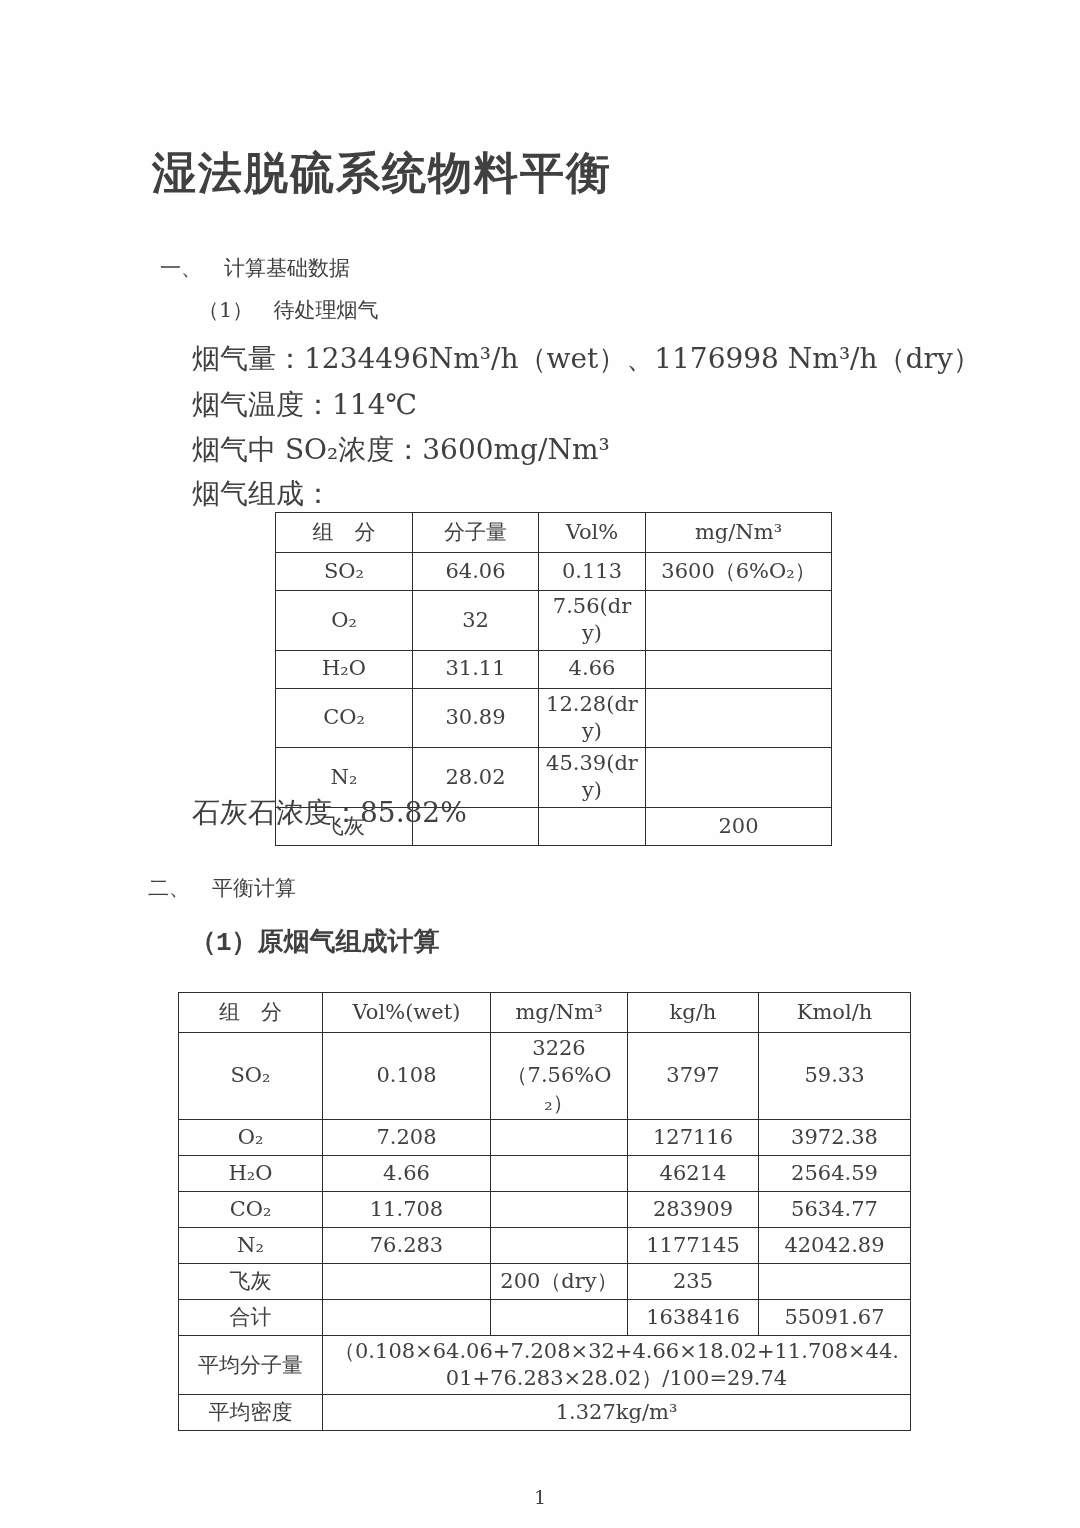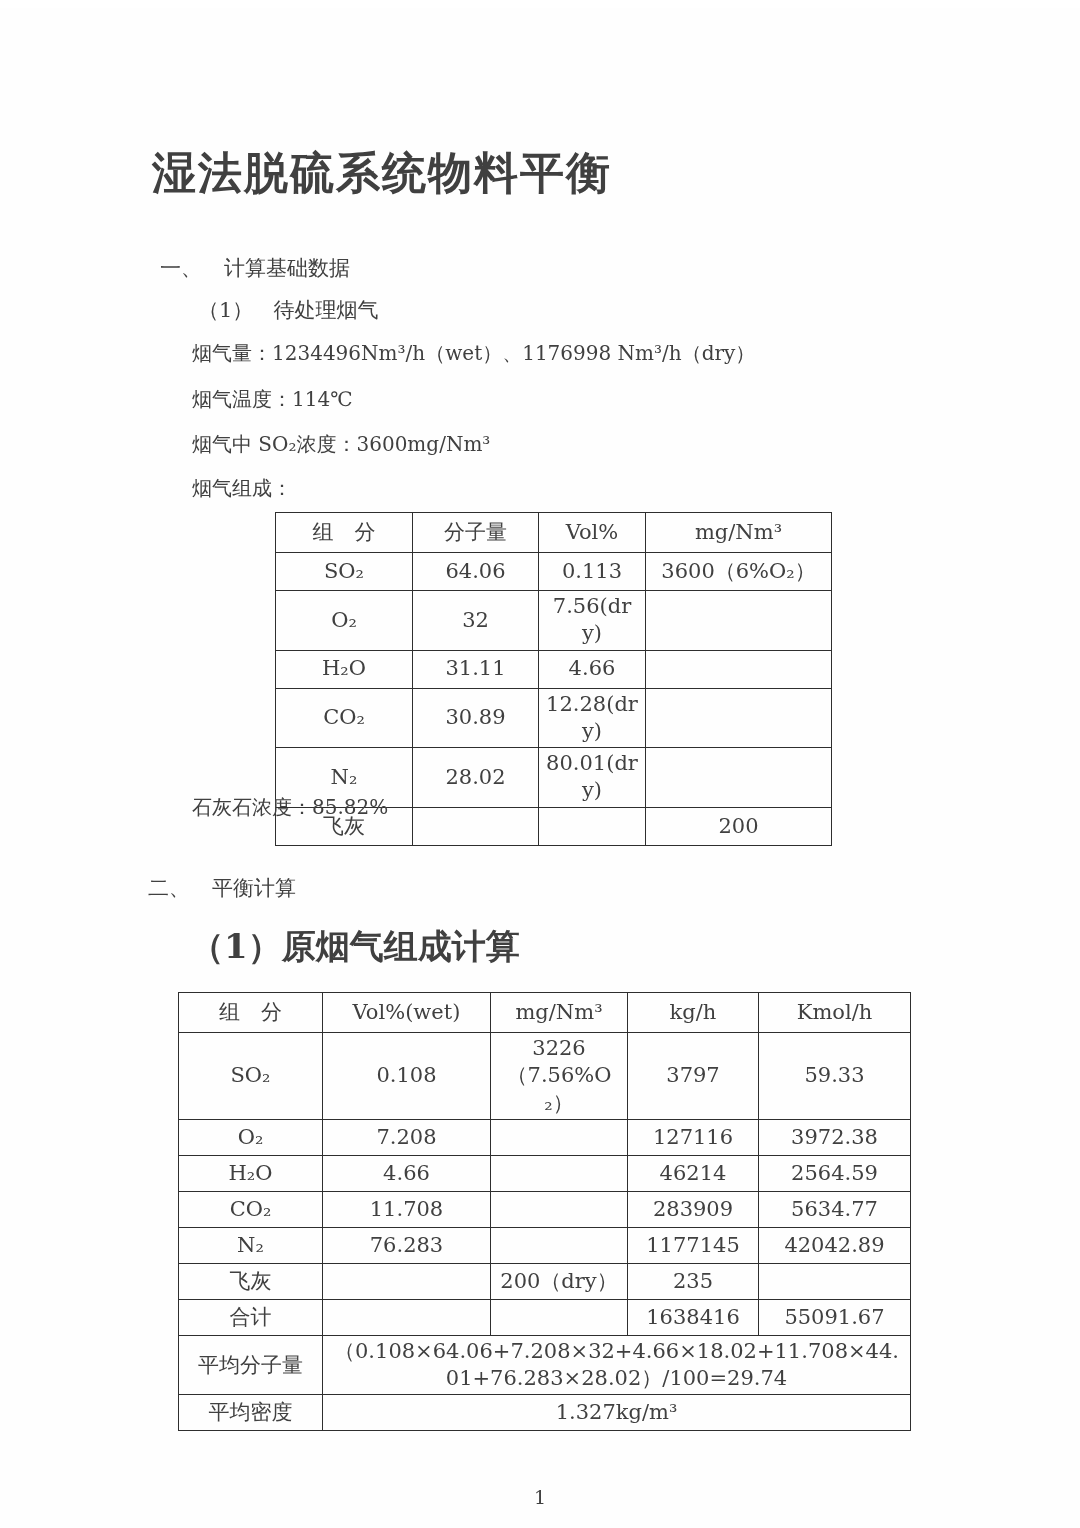--- a/index.html
+++ b/index.html
@@ -6,22 +6,22 @@
   html,body { background:#ffffff; }
   .page {
     position:relative; width:1080px; height:1528px; margin:8px auto;
     background:#fefefe; color:#404040; overflow:hidden;
     font-family:"DejaVu Serif","Liberation Serif",serif;
   }
   .abs { position:absolute; }
   .doc-title { font-size:44px; letter-spacing:2px; white-space:nowrap; }
   .sec-heading { font-size:21px; display:flex; gap:22px; white-space:nowrap; }
   .sub-heading1 { font-size:21px; display:flex; gap:20px; white-space:nowrap; }
-  .body-line { font-size:20px; white-space:nowrap; }
-  .sub-heading2 { font-size:34px; font-weight:bold; white-space:nowrap; }
+  .body-line { font-size:28px; white-space:nowrap; }
+  .sub-heading2 { font-size:26px; font-weight:bold; white-space:nowrap;font-family:Liberation Mono, monospace; }
   table { border-collapse:collapse; table-layout:fixed; background:#fefefe; }
   th, td {
     border:1.5px solid #2e2e2e; font-weight:normal; text-align:center;
     vertical-align:middle; font-size:21px; white-space:pre-line;
     word-break:break-all; padding:2px 6px; line-height:1.3;
   }
   #table1 { width:541px; }
   #table1 th { height:40px; }
   #table1 td { height:38px; }
   #table2 { width:732px; }
@@ -84,21 +84,21 @@
         </tr>
         <tr>
           <td>CO₂</td>
           <td>30.89</td>
           <td>12.28(dry)</td>
           <td></td>
         </tr>
         <tr>
           <td>N₂</td>
           <td>28.02</td>
-          <td>80.01(dry)</td>
+          <td>45.39(dry)</td>
           <td></td>
         </tr>
         <tr>
           <td>飞灰</td>
           <td></td>
           <td></td>
           <td>200</td>
         </tr>
       </tbody>
   </table>

